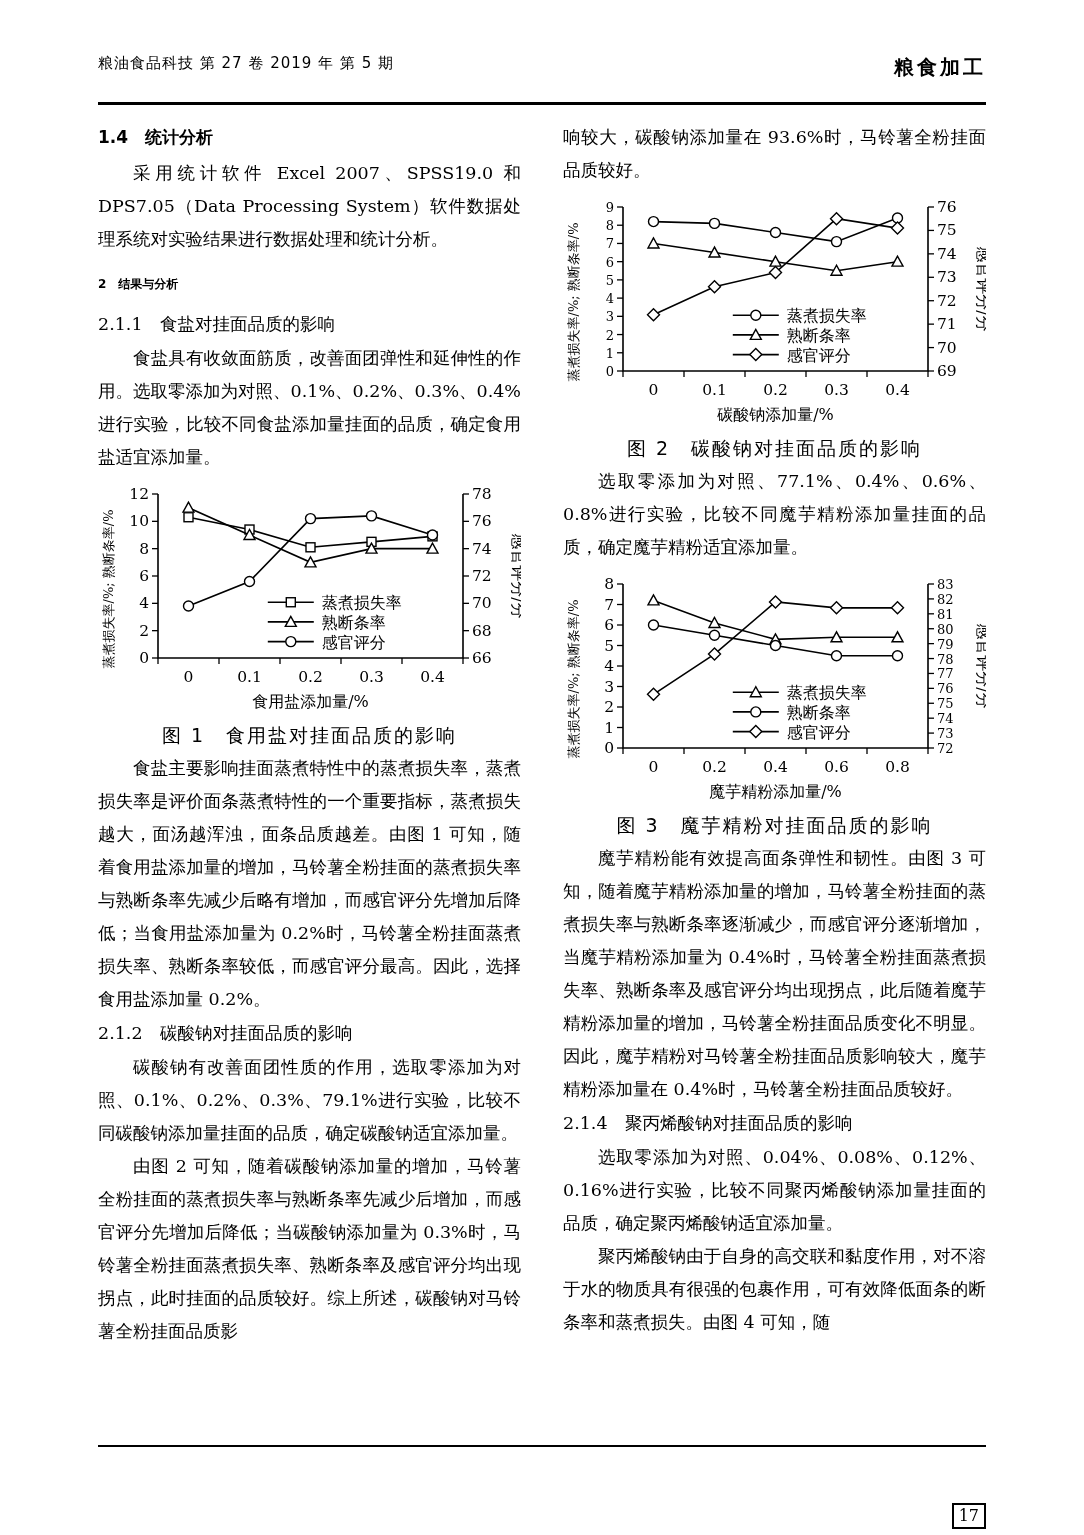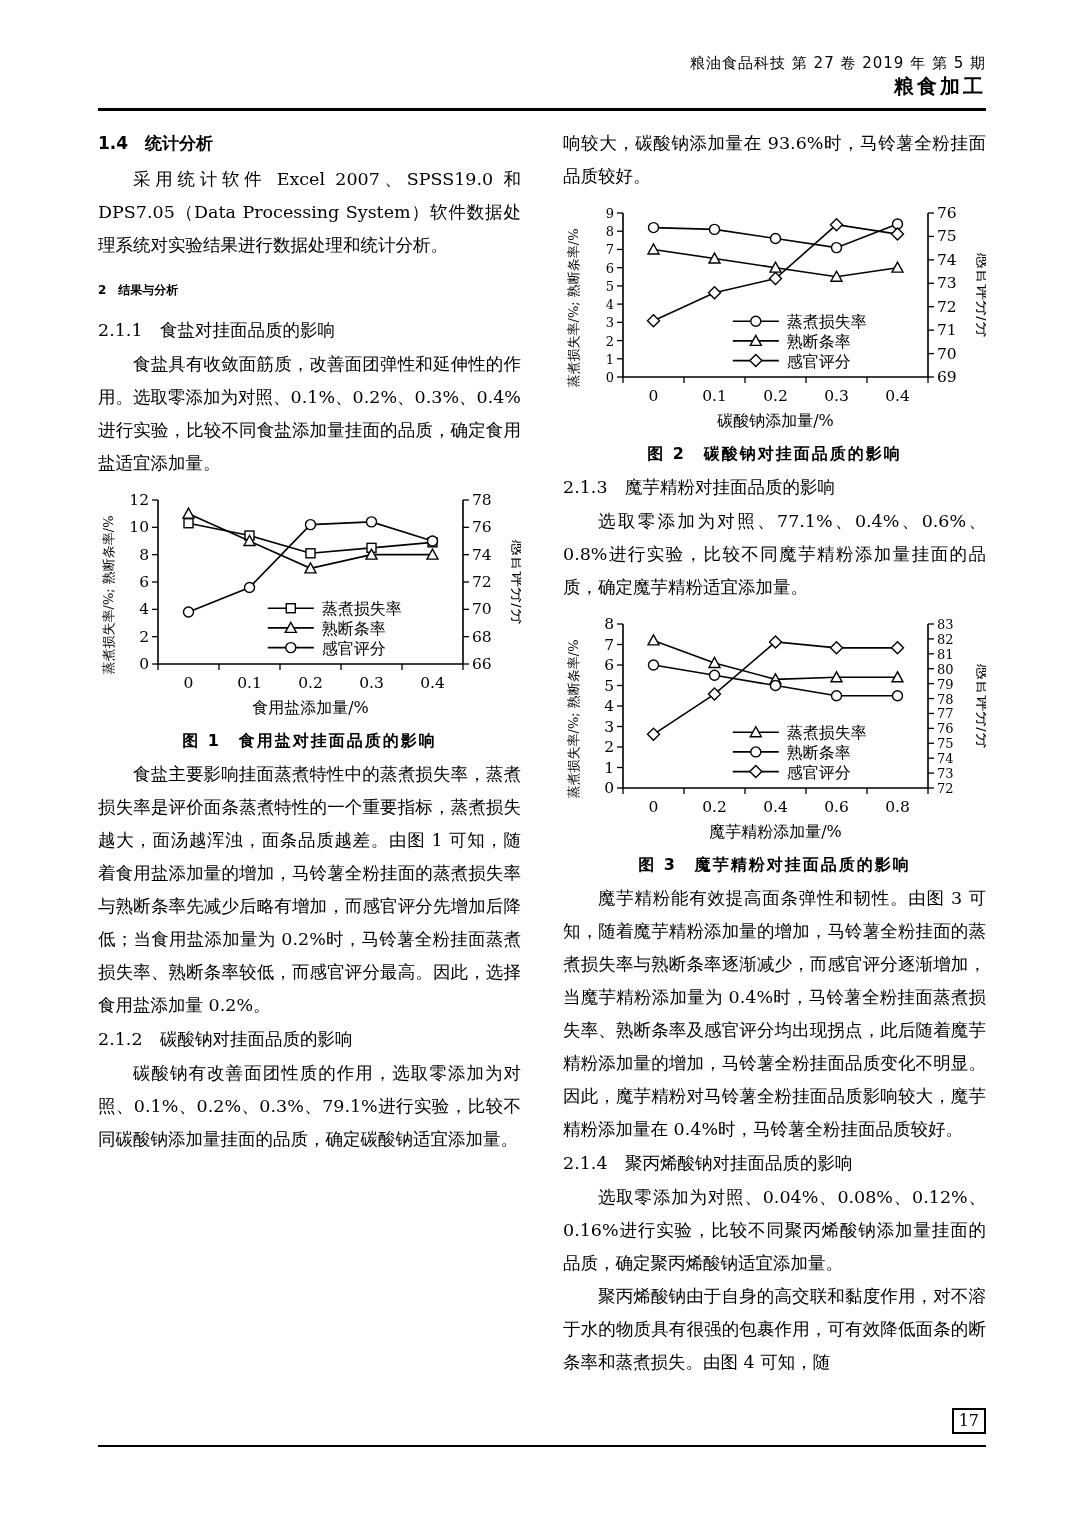--- a/index.html
+++ b/index.html
@@ -4,23 +4,23 @@
 <style>
   html,body{margin:0;padding:0;}
   body{
     width:1084px;height:1535px;position:relative;overflow:hidden;
     background:#ffffff;color:#000;
     font-family:"DejaVu Serif","Liberation Serif",serif;
   }
   .page{position:absolute;inset:0;padding:54px 98px 0;box-sizing:border-box;}
   
   .header{
-    display:flex;justify-content:space-between;align-items:flex-end;
+    display:flex;justify-content:space-between;
     font-family:"DejaVu Sans","Liberation Sans",sans-serif;
-    border-bottom:3px solid #000;padding-bottom:8px;flex-direction:column;
+    border-bottom:3px solid #000;padding-bottom:21px;
   }
   .header-left{font-size:15px;letter-spacing:1px;}
   .header-right{font-size:20px;font-weight:bold;letter-spacing:3px;}
   
   .columns{display:flex;gap:42px;margin-top:16px;}
   .col{width:423px;}
   p.body{
     font-size:17.5px;line-height:33px;text-align:justify;margin:0;
     text-indent:2em;
   }
@@ -34,32 +34,32 @@
     font-weight:bold;font-size:17px;line-height:28px;margin:2px 0 6px;
   }
   .h-plain{
     font-size:17.5px;line-height:33px;font-weight:normal;margin:1px 0;
   }
   
   figure.chart{margin:6px 0 6px;width:423px;}
   figure.chart svg{display:block;}
   figcaption{
     font-family:"DejaVu Sans","Liberation Sans",sans-serif;
-    font-weight:bold;font-size:16px;text-align:center;
+    font-weight:normal;font-size:19px;text-align:center;
     letter-spacing:2px;line-height:22px;margin-top:2px;
   }
   svg text{font-family:"DejaVu Serif","Liberation Serif",serif;fill:#000;font-size:15.5px;}
   svg text.dense{font-size:13px;}
   svg text.axis-title{font-size:16px;}
   svg text.axis-title-small{font-size:13px;}
   svg text.legend{font-size:16px;}
   
   .footer-line{position:absolute;left:98px;right:98px;top:1445px;border-top:2px solid #000;}
   .page-num{
-    position:absolute;top:1408px;right:98px;
+    position:absolute;top:1503px;right:98px;
     border:2px solid #000;padding:0 5px;font-size:16px;line-height:22px;
     font-family:"DejaVu Serif","Liberation Serif",serif;
   }
 </style>
 </head>
 <body>
 
 <div class="page">
 
   <div class="header">
@@ -148,20 +148,21 @@
             <line x1="169.8" y1="161.6" x2="215.8" y2="161.6" stroke="#000" stroke-width="1.6"></line>
             <circle cx="192.8" cy="161.6" r="5" fill="#fff" stroke="#000" stroke-width="1.4"></circle>
             <text x="223.8" y="167.6" text-anchor="start" class="legend">感官评分</text>
           </svg>
         <figcaption>图 1　食用盐对挂面品质的影响</figcaption>
       </figure>
 
       <p class="body">食盐主要影响挂面蒸煮特性中的蒸煮损失率，蒸煮损失率是评价面条蒸煮特性的一个重要指标，蒸煮损失越大，面汤越浑浊，面条品质越差。由图 1 可知，随着食用盐添加量的增加，马铃薯全粉挂面的蒸煮损失率与熟断条率先减少后略有增加，而感官评分先增加后降低；当食用盐添加量为 0.2%时，马铃薯全粉挂面蒸煮损失率、熟断条率较低，而感官评分最高。因此，选择食用盐添加量 0.2%。</p>
       <div class="h-plain">2.1.2　碳酸钠对挂面品质的影响</div>
       <p class="body">碳酸钠有改善面团性质的作用，选取零添加为对照、0.1%、0.2%、0.3%、79.1%进行实验，比较不同碳酸钠添加量挂面的品质，确定碳酸钠适宜添加量。</p>
+      <p class="body">由图 2 可知，随着碳酸钠添加量的增加，马铃薯全粉挂面的蒸煮损失率与熟断条率先减少后增加，而感官评分先增加后降低；当碳酸钠添加量为 0.3%时，马铃薯全粉挂面蒸煮损失率、熟断条率及感官评分均出现拐点，此时挂面的品质较好。综上所述，碳酸钠对马铃薯全粉挂面品质影</p>
     </div>
 
     <div class="col">
       <p class="body noindent">响较大，碳酸钠添加量在 93.6%时，马铃薯全粉挂面品质较好。</p>
 
       <figure class="chart">
         <svg width="423" height="242">
             <path d="M60 14 L60 178 L365 178 L365 14" fill="none" stroke="#000" stroke-width="1.6"></path>
             <line x1="54" y1="178" x2="60" y2="178" stroke="#000" stroke-width="1.3"></line>
             <text x="51" y="183" text-anchor="end" class="tick dense">0</text>
@@ -237,21 +238,20 @@
             <line x1="169.8" y1="141.92000000000002" x2="215.8" y2="141.92000000000002" stroke="#000" stroke-width="1.6"></line>
             <path d="M192.8 136.42000000000002 L187.3 146.42000000000002 L198.3 146.42000000000002 Z" fill="#fff" stroke="#000" stroke-width="1.4"></path>
             <text x="223.8" y="147.92000000000002" text-anchor="start" class="legend">熟断条率</text>
             <line x1="169.8" y1="161.6" x2="215.8" y2="161.6" stroke="#000" stroke-width="1.6"></line>
             <path d="M192.8 155.6 L198.8 161.6 L192.8 167.6 L186.8 161.6 Z" fill="#fff" stroke="#000" stroke-width="1.4"></path>
             <text x="223.8" y="167.6" text-anchor="start" class="legend">感官评分</text>
           </svg>
         <figcaption>图 2　碳酸钠对挂面品质的影响</figcaption>
       </figure>
 
-      <div class="h-plain">2.1.3　魔芋精粉对挂面品质的影响</div>
       <p class="body">选取零添加为对照、77.1%、0.4%、0.6%、0.8%进行实验，比较不同魔芋精粉添加量挂面的品质，确定魔芋精粉适宜添加量。</p>
 
       <figure class="chart">
         <svg width="423" height="242">
             <path d="M60 14 L60 178 L365 178 L365 14" fill="none" stroke="#000" stroke-width="1.6"></path>
             <line x1="54" y1="178" x2="60" y2="178" stroke="#000" stroke-width="1.3"></line>
             <text x="51" y="183" text-anchor="end" class="tick">0</text>
             <line x1="54" y1="157.5" x2="60" y2="157.5" stroke="#000" stroke-width="1.3"></line>
             <text x="51" y="162.5" text-anchor="end" class="tick">1</text>
             <line x1="54" y1="137" x2="60" y2="137" stroke="#000" stroke-width="1.3"></line>

